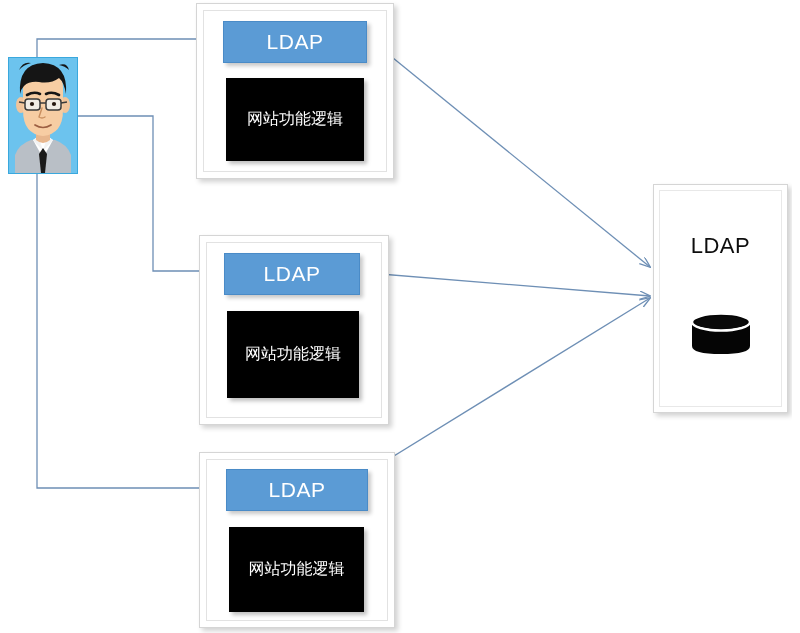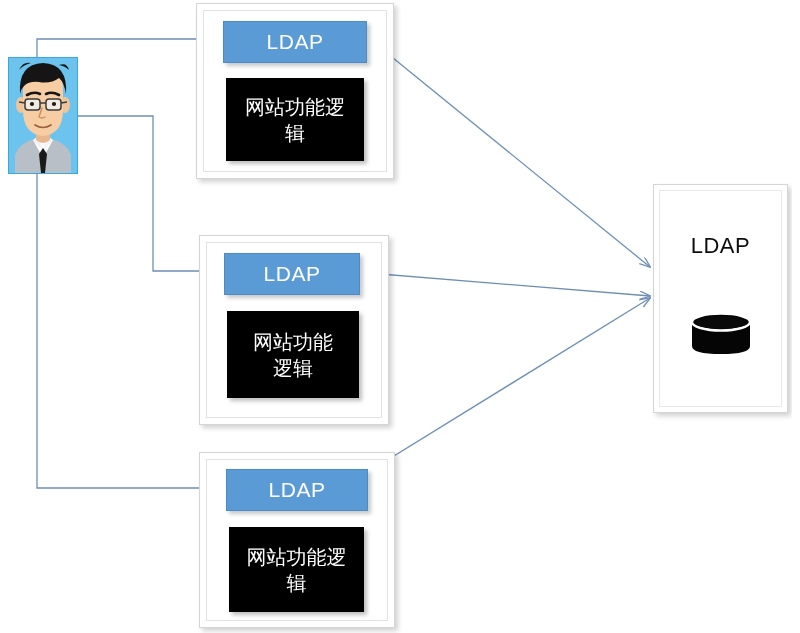--- a/index.html
+++ b/index.html
@@ -74,21 +74,21 @@
     letter-spacing: 0.5px;
   }
 
   
   .logic-box {
     position: absolute;
     background: #000000;
     border: 1px solid #000000;
     box-shadow: 3px 3px 4px rgba(0,0,0,0.25);
     color: #ffffff;
-    font-size: 20px;
+    font-size: 16px;
     line-height: 1.3;
     text-align: center;
     display: flex;
     align-items: center;
     justify-content: center;
     box-sizing: border-box;
     padding: 0 16px;
   }
   .logic-box span { display: block; }
 

